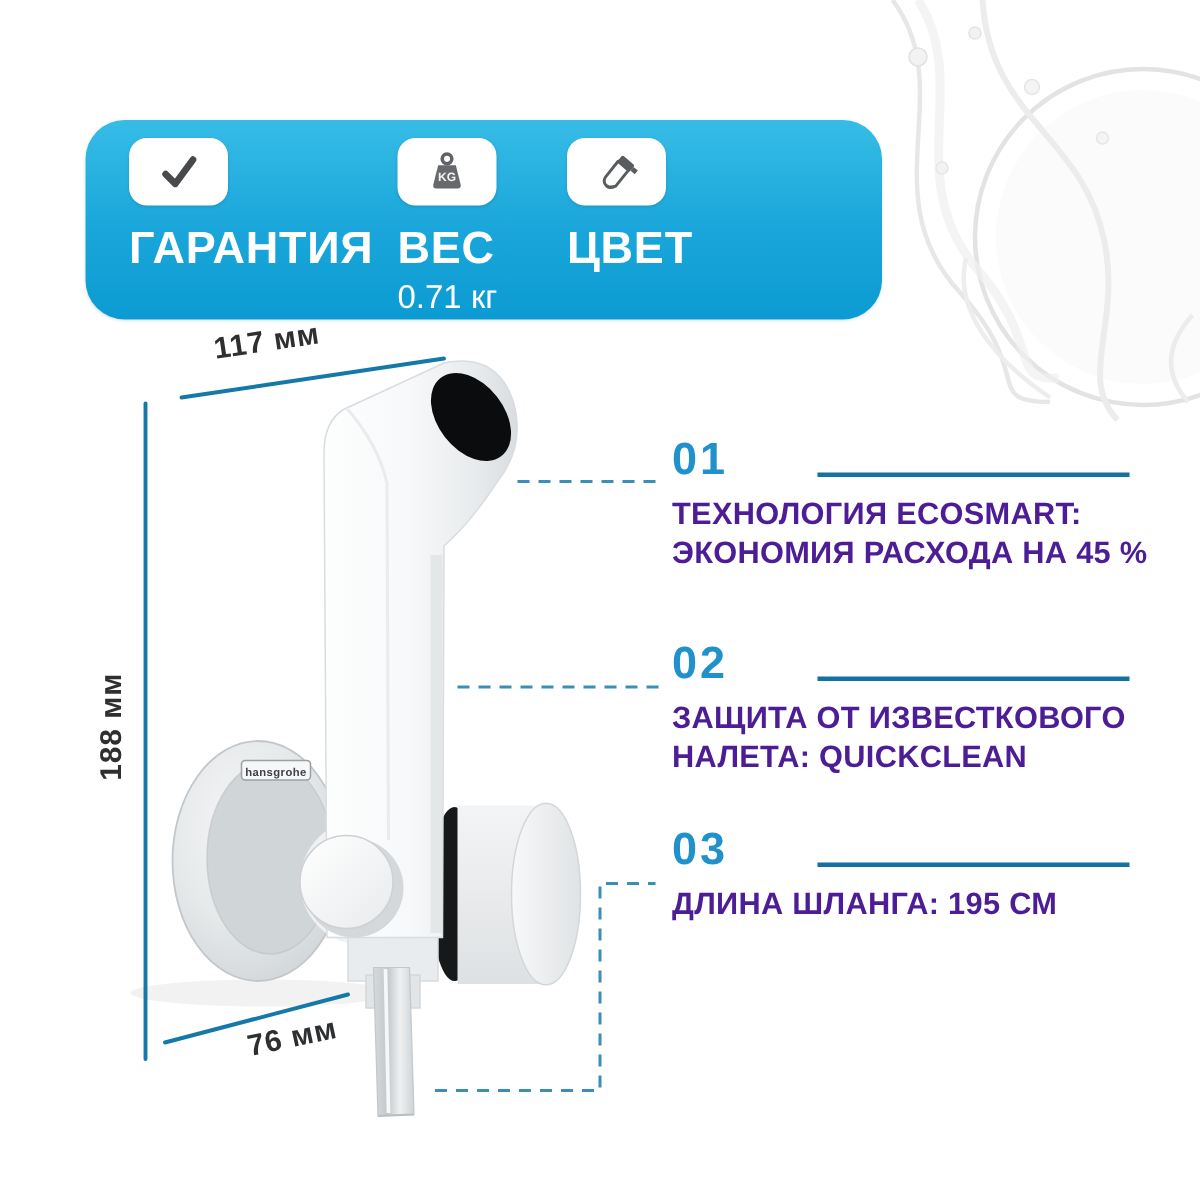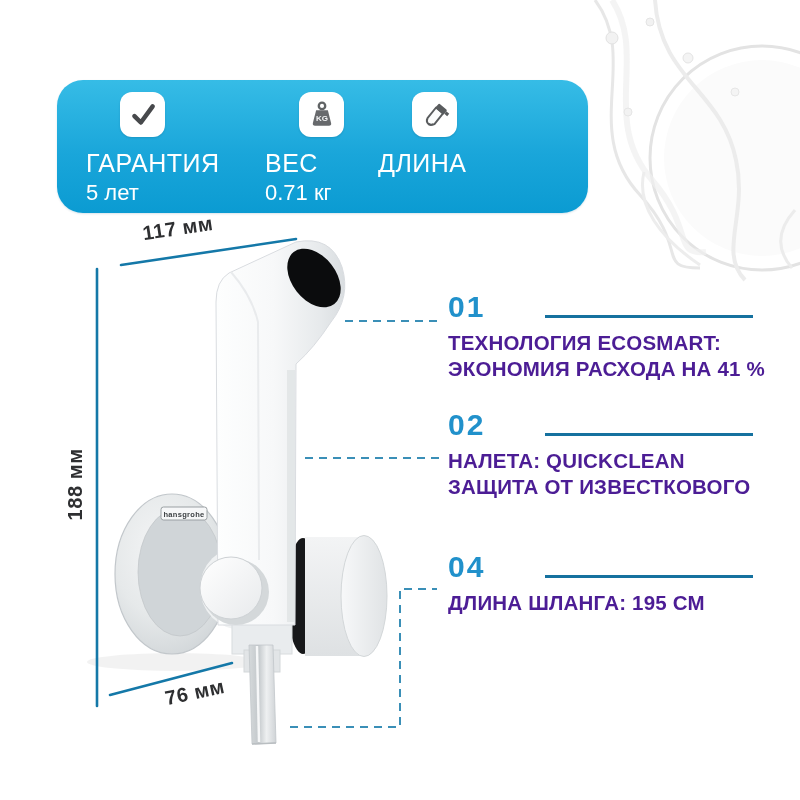--- a/index.html
+++ b/index.html
@@ -8,40 +8,40 @@
   .scene{position:absolute;left:0;top:0;width:800px;height:800px;}
 
   
   .banner{position:absolute;left:57px;top:80px;width:531px;height:133px;border-radius:26px;
           background:linear-gradient(180deg,#36bce6 0%,#1aa6da 55%,#0b9bd2 100%);
           box-shadow:0 1px 2px rgba(0,80,120,.15);}
   .b-col{position:absolute;top:12px;}
   .b-col.c1{left:29px;}
   .b-col.c2{left:208px;}
   .b-col.c3{left:321px;}
-  .tile{width:45px;height:45px;border-radius:12px;background:#fff;display:flex;
-        align-items:center;justify-content:center;box-shadow:0 1px 2px rgba(0,60,90,.18);margin-left:34px;}
-  .b-label{margin-top:12px;font-size:25px;font-weight:400;color:#ffffff;letter-spacing:.5px;white-space:nowrap;}
+  .tile{width:66px;height:45px;border-radius:12px;background:#fff;display:flex;
+        align-items:center;justify-content:center;box-shadow:0 1px 2px rgba(0,60,90,.18);}
+  .b-label{margin-top:12px;font-size:30px;font-weight:700;color:#ffffff;letter-spacing:.5px;white-space:nowrap;}
   .b-value{margin-top:2px;font-size:22px;font-weight:400;color:#ffffff;white-space:nowrap;}
 
   
   .dim{position:absolute;font-size:20px;font-weight:700;color:#2e2f31;letter-spacing:.6px;
        text-align:center;white-space:nowrap;}
   .dim-top{left:128px;top:217px;width:100px;transform:rotate(-8.5deg);}
   .dim-left{left:34px;top:473px;width:82px;transform:rotate(-90deg);}
   .dim-bottom{left:155px;top:681px;width:80px;transform:rotate(-12deg);}
 
   
   .feature{position:absolute;left:448px;width:305px;}
   .f-head{display:flex;align-items:flex-end;gap:48px;}
   .f-num{font-size:30px;font-weight:700;color:#2191cb;letter-spacing:2px;line-height:1;}
   .f-rule{flex:1;height:3px;background:#15719f;margin-left:12px;margin-bottom:4px;}
   .f-text{margin-top:8px;}
   .f-line{font-size:20.5px;font-weight:700;color:#4c1d95;line-height:26px;letter-spacing:.2px;white-space:nowrap;}
-  .f1{top:292px;} .f2{top:410px;} .f3{top:552px;}
+  .f1{top:292px;} .f2{top:428px;} .f3{top:552px;}
 </style>
 </head>
 <body>
 
 <div class="stage">
 
   <svg class="scene" viewBox="0 0 800 800" xmlns="http://www.w3.org/2000/svg">
     <defs>
       <linearGradient id="gHandle" x1="0" y1="0" x2="1" y2="0">
         <stop offset="0" stop-color="#fdfefe"></stop>
@@ -150,21 +150,20 @@
   </svg>
 
   <div class="banner">
     <div class="b-col c1">
       <div class="tile">
         <svg width="30" height="30" viewBox="0 0 28 28">
           <path d="M6,15 L12,21 L23,6" stroke="#47494c" stroke-width="4.2" fill="none" stroke-linecap="round" stroke-linejoin="round"></path>
         </svg>
       </div>
       <div class="b-label">ГАРАНТИЯ</div>
-      <div class="b-value">5 лет</div>
     </div>
 
     <div class="b-col c2">
       <div class="tile">
         <svg width="30" height="30" viewBox="0 0 28 28">
           <circle cx="14" cy="5.5" r="3" fill="none" stroke="#606365" stroke-width="2.2"></circle>
           <path d="M8.5,9.5 L19.5,9.5 L22.5,21.5 Q23,24 20.5,24 L7.5,24 Q5,24 5.5,21.5 Z" fill="#67696c"></path>
           <text x="14" y="19.5" font-size="7.5" font-weight="bold" fill="#f2f3f4" text-anchor="middle">KG</text>
         </svg>
       </div>
@@ -176,53 +175,53 @@
       <div class="tile">
         <svg width="30" height="30" viewBox="0 0 28 28">
           <path d="M7,17 L15,7 L21.5,12.5 L13.5,22.5 Q9,24.5 7.5,22 Q5.5,20 7,17 Z" fill="#fbfcfc" stroke="#595c5e" stroke-width="1.8" stroke-linejoin="round"></path>
           <g transform="rotate(40 20 9)">
             <rect x="14.5" y="6" width="10" height="5.5" rx="1" fill="#595c5e"></rect>
             <rect x="24.5" y="7.2" width="3.5" height="3" fill="#595c5e"></rect>
           </g>
           <path d="M8,22 Q10,23.5 12.5,22.5" stroke="#595c5e" stroke-width="1.5" fill="none"></path>
         </svg>
       </div>
-      <div class="b-label">ДЛИНА</div>
+      <div class="b-label">ЦВЕТ</div>
     </div>
   </div>
 
   <div class="dim dim-top">117 мм</div>
   <div class="dim dim-left">188 мм</div>
   <div class="dim dim-bottom">76 мм</div>
 
   <div class="feature f1">
     <div class="f-head">
       <span class="f-num">01</span>
       <span class="f-rule"></span>
     </div>
     <div class="f-text">
       <div class="f-line">ТЕХНОЛОГИЯ ECOSMART:</div>
-      <div class="f-line">ЭКОНОМИЯ РАСХОДА НА 41 %</div>
+      <div class="f-line">ЭКОНОМИЯ РАСХОДА НА 45 %</div>
     </div>
   </div>
 
   <div class="feature f2">
     <div class="f-head">
       <span class="f-num">02</span>
       <span class="f-rule"></span>
     </div>
     <div class="f-text">
+      <div class="f-line">ЗАЩИТА ОТ ИЗВЕСТКОВОГО</div>
       <div class="f-line">НАЛЕТА: QUICKCLEAN</div>
-      <div class="f-line">ЗАЩИТА ОТ ИЗВЕСТКОВОГО</div>
     </div>
   </div>
 
   <div class="feature f3">
     <div class="f-head">
-      <span class="f-num">04</span>
+      <span class="f-num">03</span>
       <span class="f-rule"></span>
     </div>
     <div class="f-text">
       <div class="f-line">ДЛИНА ШЛАНГА: 195 СМ</div>
       <div class="f-line"></div>
     </div>
   </div>
 
 </div>
 

